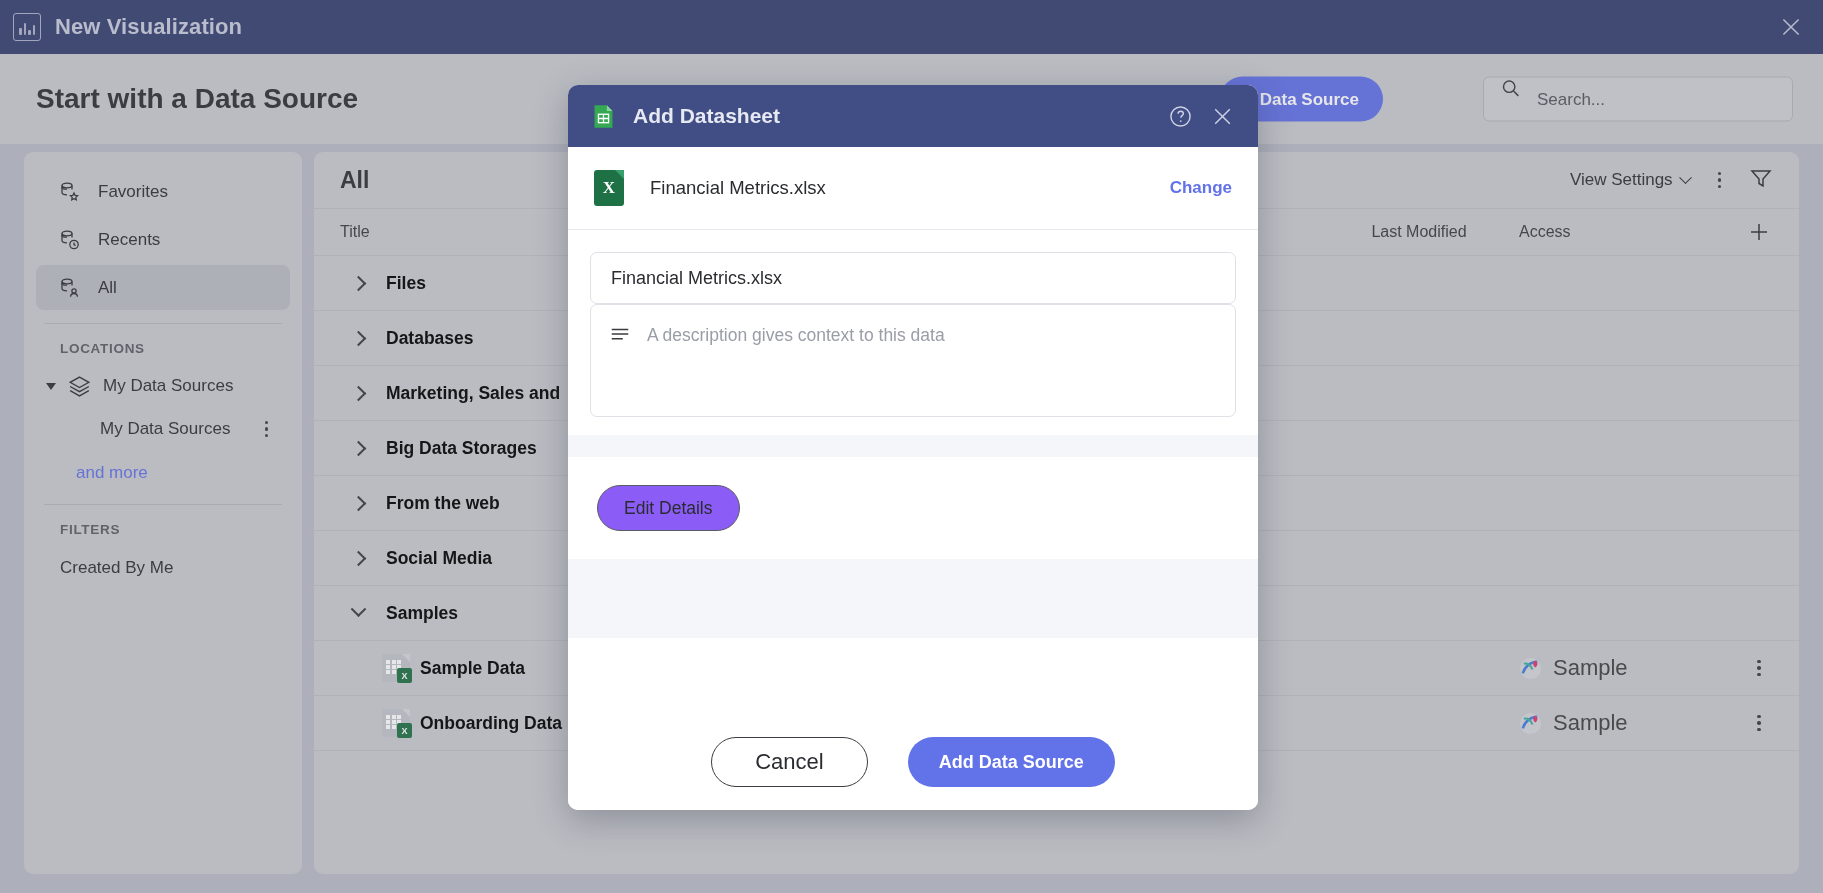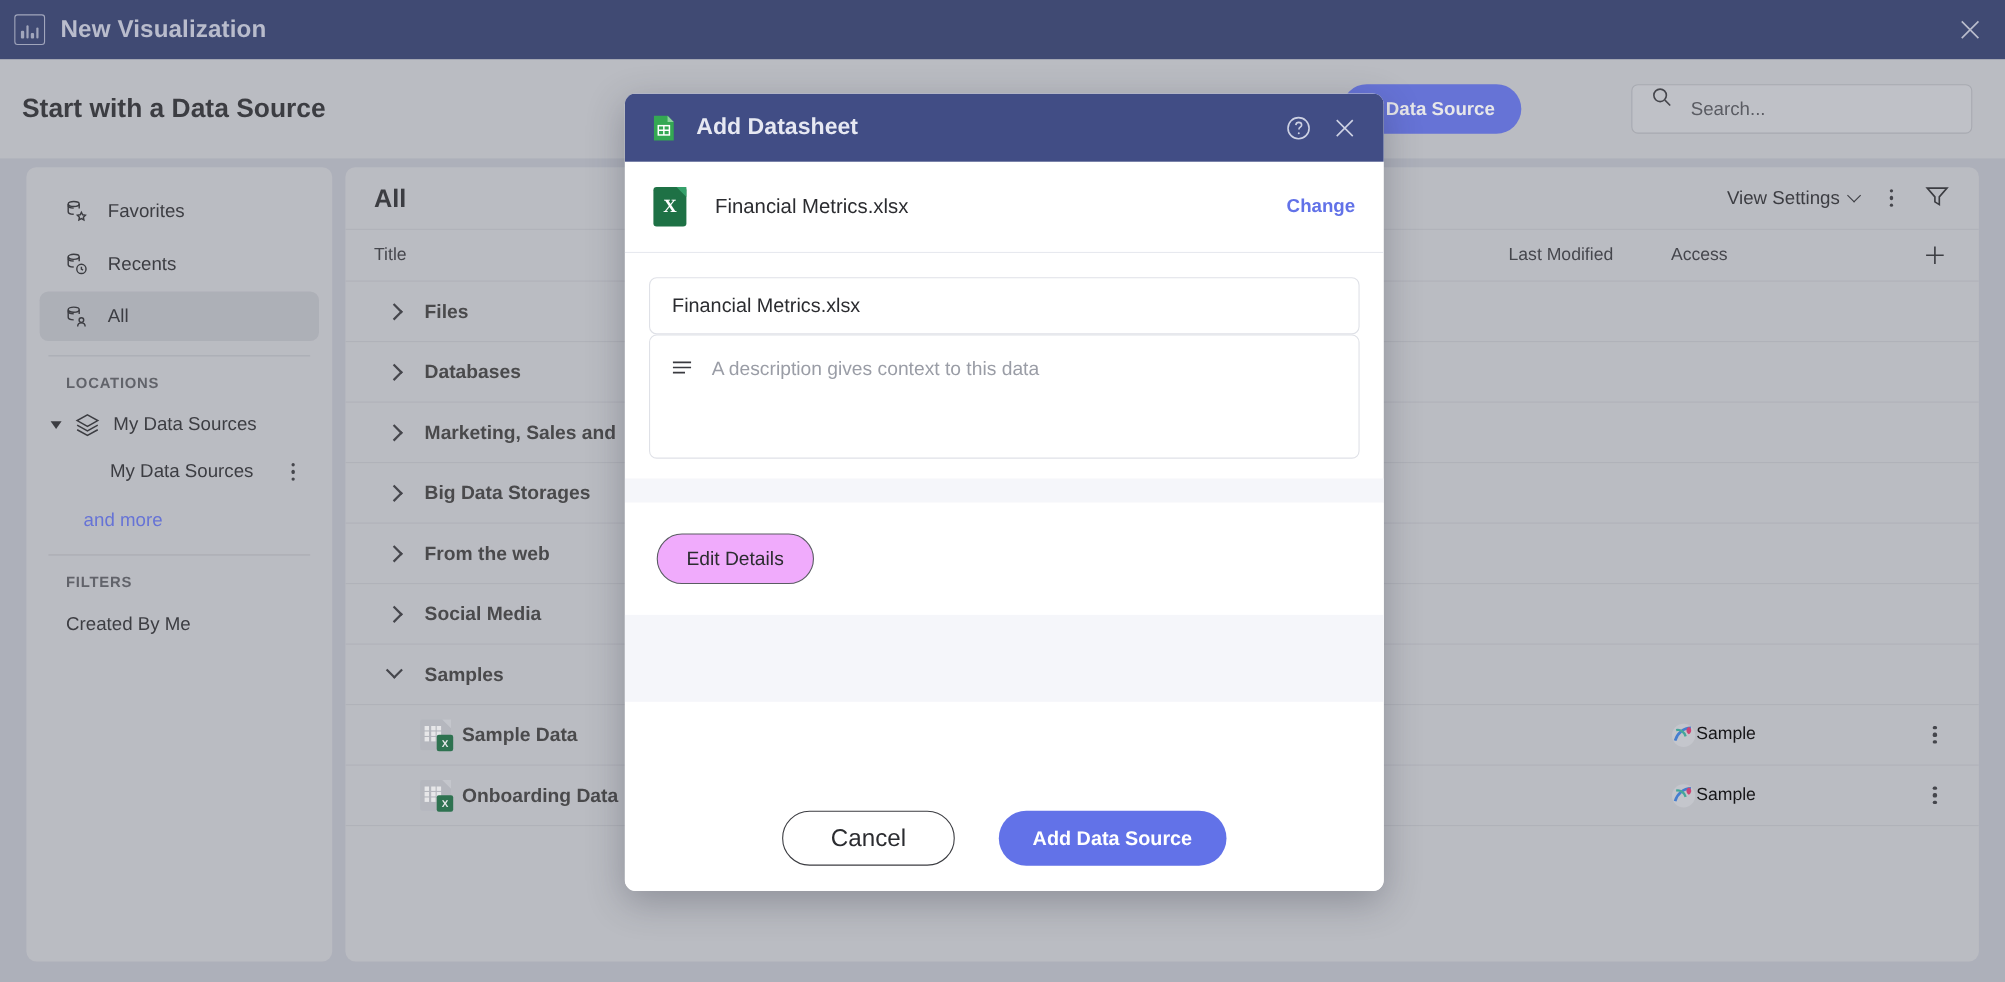--- a/index.html
+++ b/index.html
@@ -46,22 +46,22 @@
   .titlebar-close svg { width: 26px; height: 26px; }
 
   
   .subheader {
     position: absolute; top: 54px; left: 0;
     width: 1823px; height: 90px;
     background: #c9cbd0;
     display: flex; align-items: center;
   }
   .page-title {
-    position: absolute; left: 20px; top: 50%; transform: translateY(-50%);
-    font-size: 24px; font-weight: bold; color: #2f3034;
+    position: absolute; left: 36px; top: 50%; transform: translateY(-50%);
+    font-size: 28px; font-weight: bold; color: #2f3034;
   }
   .btn-data-source {
     position: absolute; right: 440px; top: 50%; transform: translateY(-50%);
     height: 45px; padding: 0 24px 0 17px;
     background: #6272e8; border: none; border-radius: 23px;
     color: #ffffff; font-size: 17px; font-weight: bold;
     font-family: "Liberation Sans", sans-serif;
     display: flex; align-items: center; gap: 9px; cursor: pointer;
   }
   .plus-glyph { font-size: 23px; font-weight: normal; line-height: 1; margin-top: -2px; }
@@ -164,23 +164,23 @@
   }
   .row-title { flex: 1; display: flex; align-items: center; gap: 0; padding-left: 26px; }
   .chev-right {
     width: 36px; display: flex; align-items: center; justify-content: center; flex: none;
   }
   .chev-right span {
     width: 11px; height: 11px; border-right: 2px solid #3a3b40;
     border-bottom: 2px solid #3a3b40; transform: rotate(-45deg);
   }
   .chev-open span { transform: rotate(45deg) translate(-3px,-3px); }
-  .row-label { font-size: 17.5px; font-weight: bold; color: #404040; padding-left: 10px; }
+  .row-label { font-size: 17.5px; font-weight: bold; color: #000000; padding-left: 10px; }
   .row-mod { width: 200px; }
-  .row-acc { width: 200px; display: flex; align-items: center; font-size: 16px; color: #000000; }
+  .row-acc { width: 200px; display: flex; align-items: center; gap: 11px; font-size: 22px; color: #404040; }
   .row-kebab { width: 80px; display: flex; justify-content: center; }
 
   .xls-mini { width: 28px; height: 28px; position: relative; flex: none; margin-left: 6px; }
   .xls-mini .sheet {
     position: absolute; inset: 0; background: #c2c5cb; border-radius: 2px;
   }
   .xls-mini .sheet::after{
     content:""; position:absolute; right:0; top:0;
     border-left: 8px solid transparent; border-top: 8px solid #d5d7dc;
   }
@@ -263,21 +263,21 @@
   }
   .desc-area::placeholder { color: #9a9da6; }
 
   .band { height: 22px; background: #f5f6fa; flex: none; margin-top: 18px; }
 
   .modal-mid { flex: 1; background: #ffffff; position: relative; }
   .btn-edit-details {
     position: absolute; left: 29px; top: 28px;
     height: 46px; padding: 0 26px;
     border: 1px solid #5a5c63; border-radius: 23px;
-    background: #f0abfc; font-size: 17.5px; color: #2b2c30;
+    background: #8b5cf6; font-size: 17.5px; color: #2b2c30;
     font-family: "Liberation Sans", sans-serif; cursor: pointer;
   }
   .mid-fill {
     position: absolute; left: 0; right: 0; top: 102px; bottom: 76px;
     background: #f5f6fa;
   }
   .modal-foot {
     height: 96px; background: #ffffff; flex: none;
     display: flex; align-items: center; justify-content: center; gap: 40px;
   }

